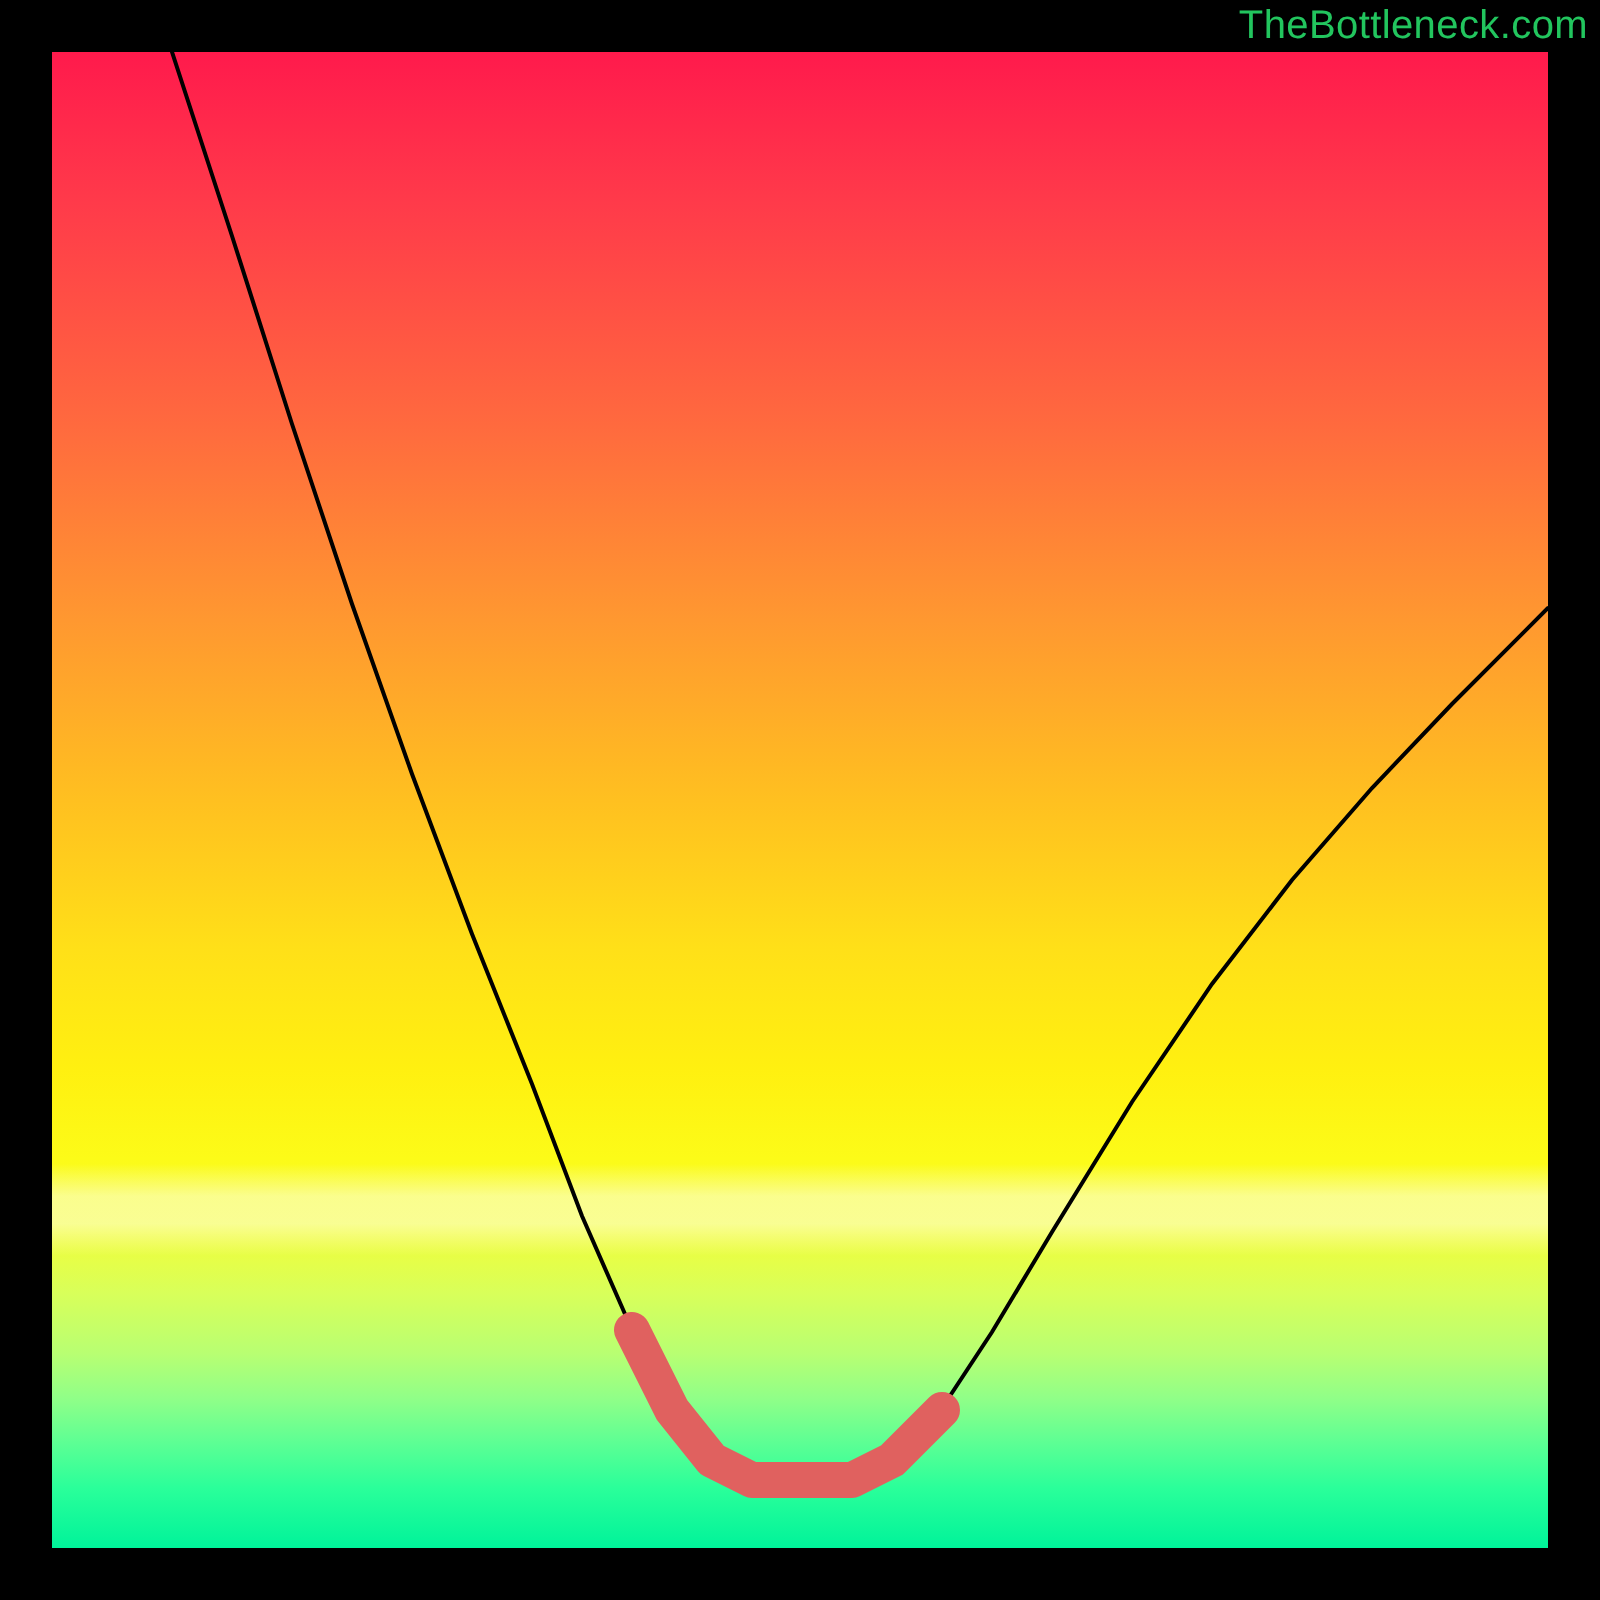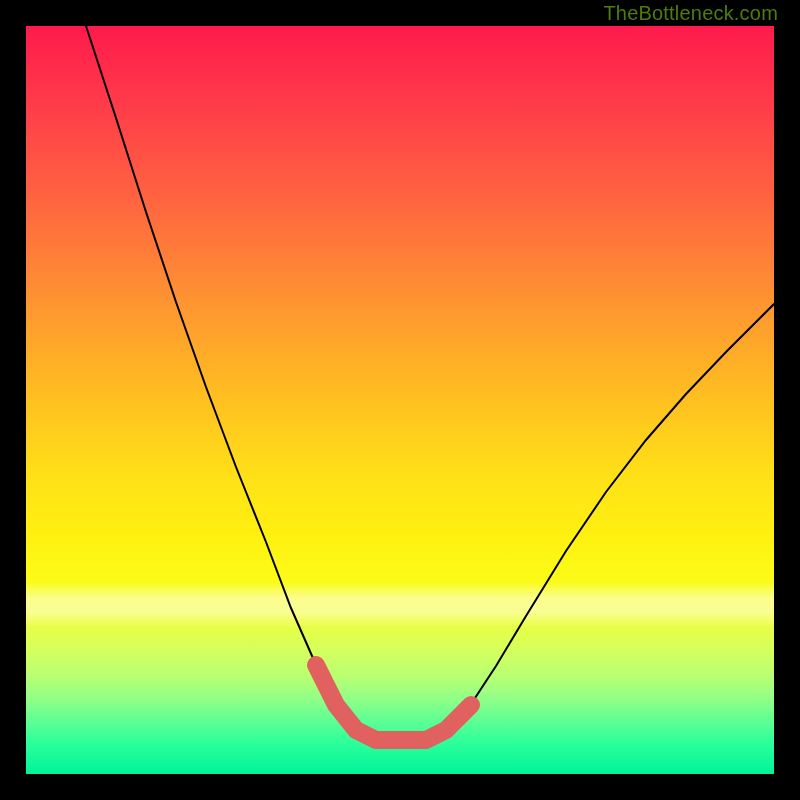--- a/index.html
+++ b/index.html
@@ -58,22 +58,22 @@
   }
   .svg-layer {
     position: absolute;
     inset: 0;
     width: 100%;
     height: 100%;
   }
   .watermark {
     position: absolute;
     top: 2px;
-    right: 22px;
-    color: #4d7c0f;
+    right: 6px;
+    color: #22c55e;
     font-size: 20px;
     letter-spacing: 0.2px;
     font-weight: 400;
   }
 </style>
 </head>
 <body>
 
 <div class="canvas">
   <div class="gradient-bg"></div>

